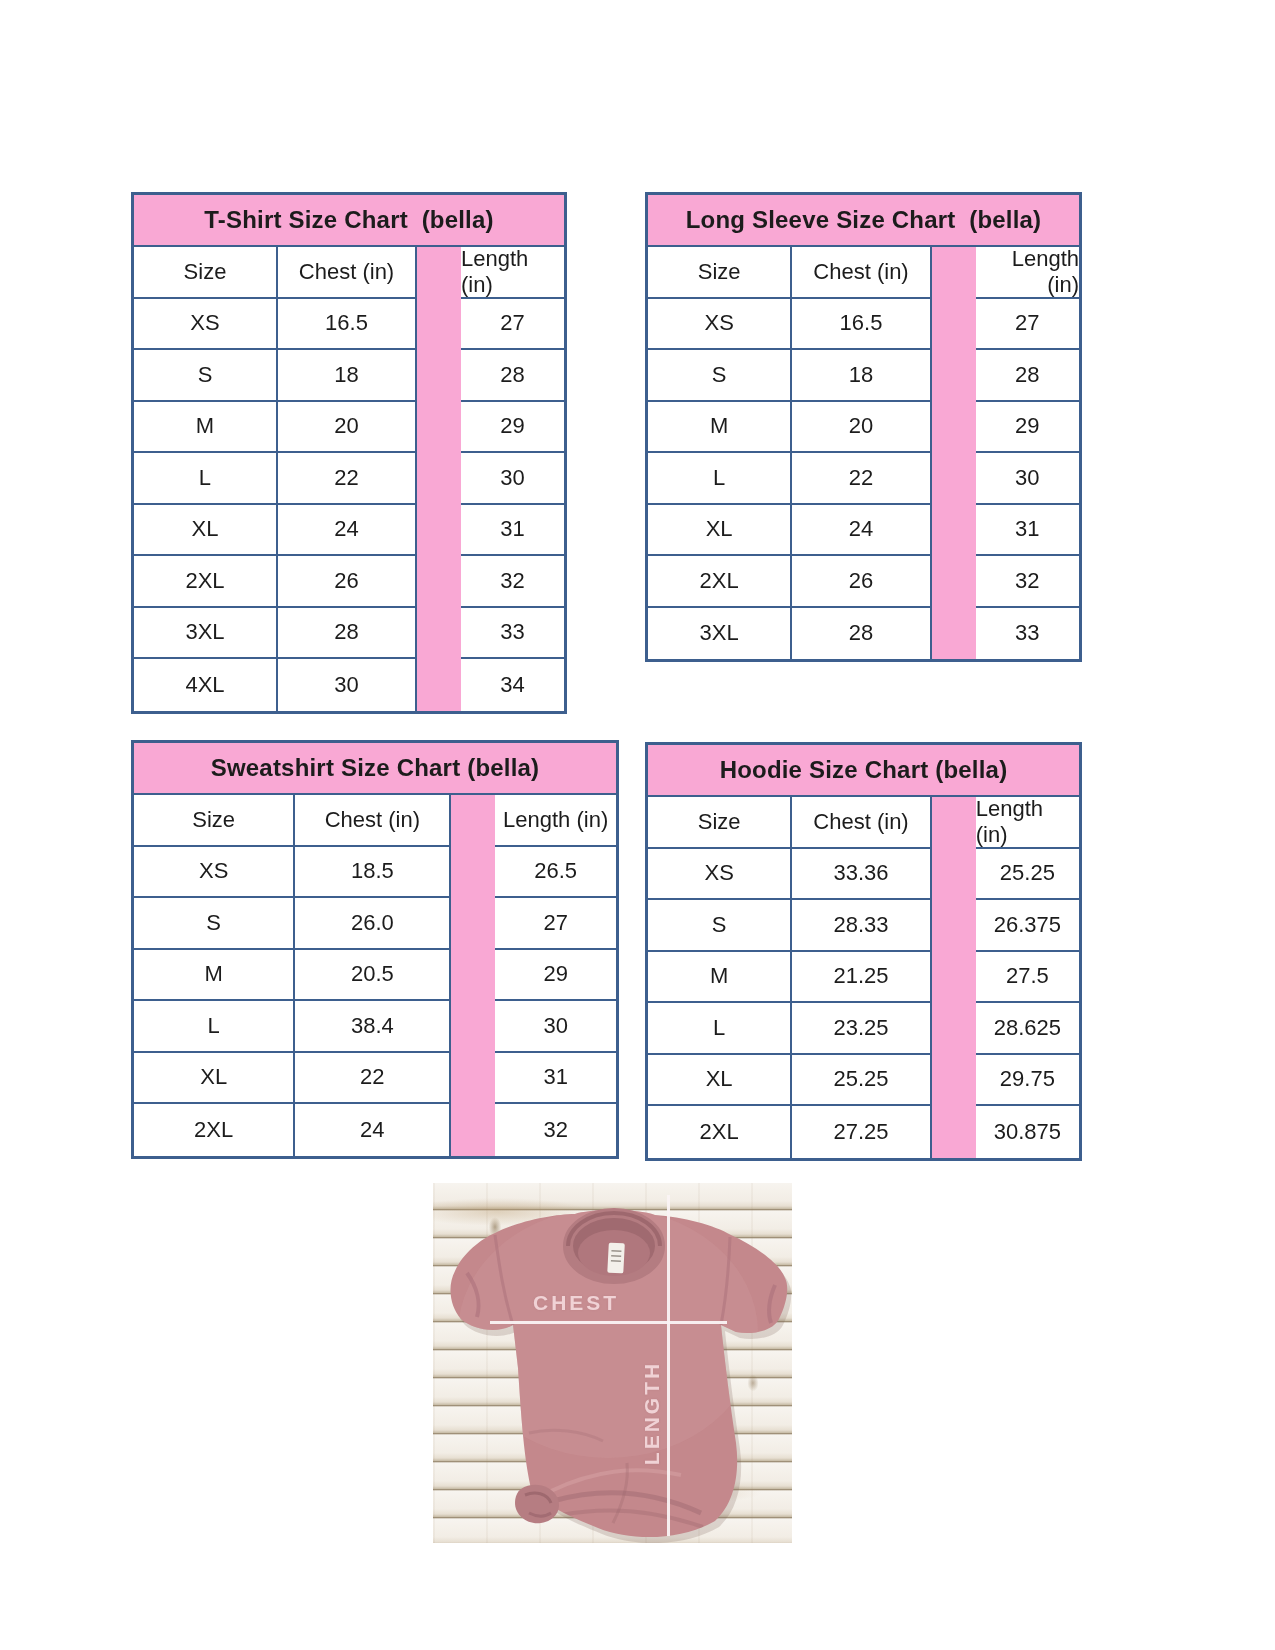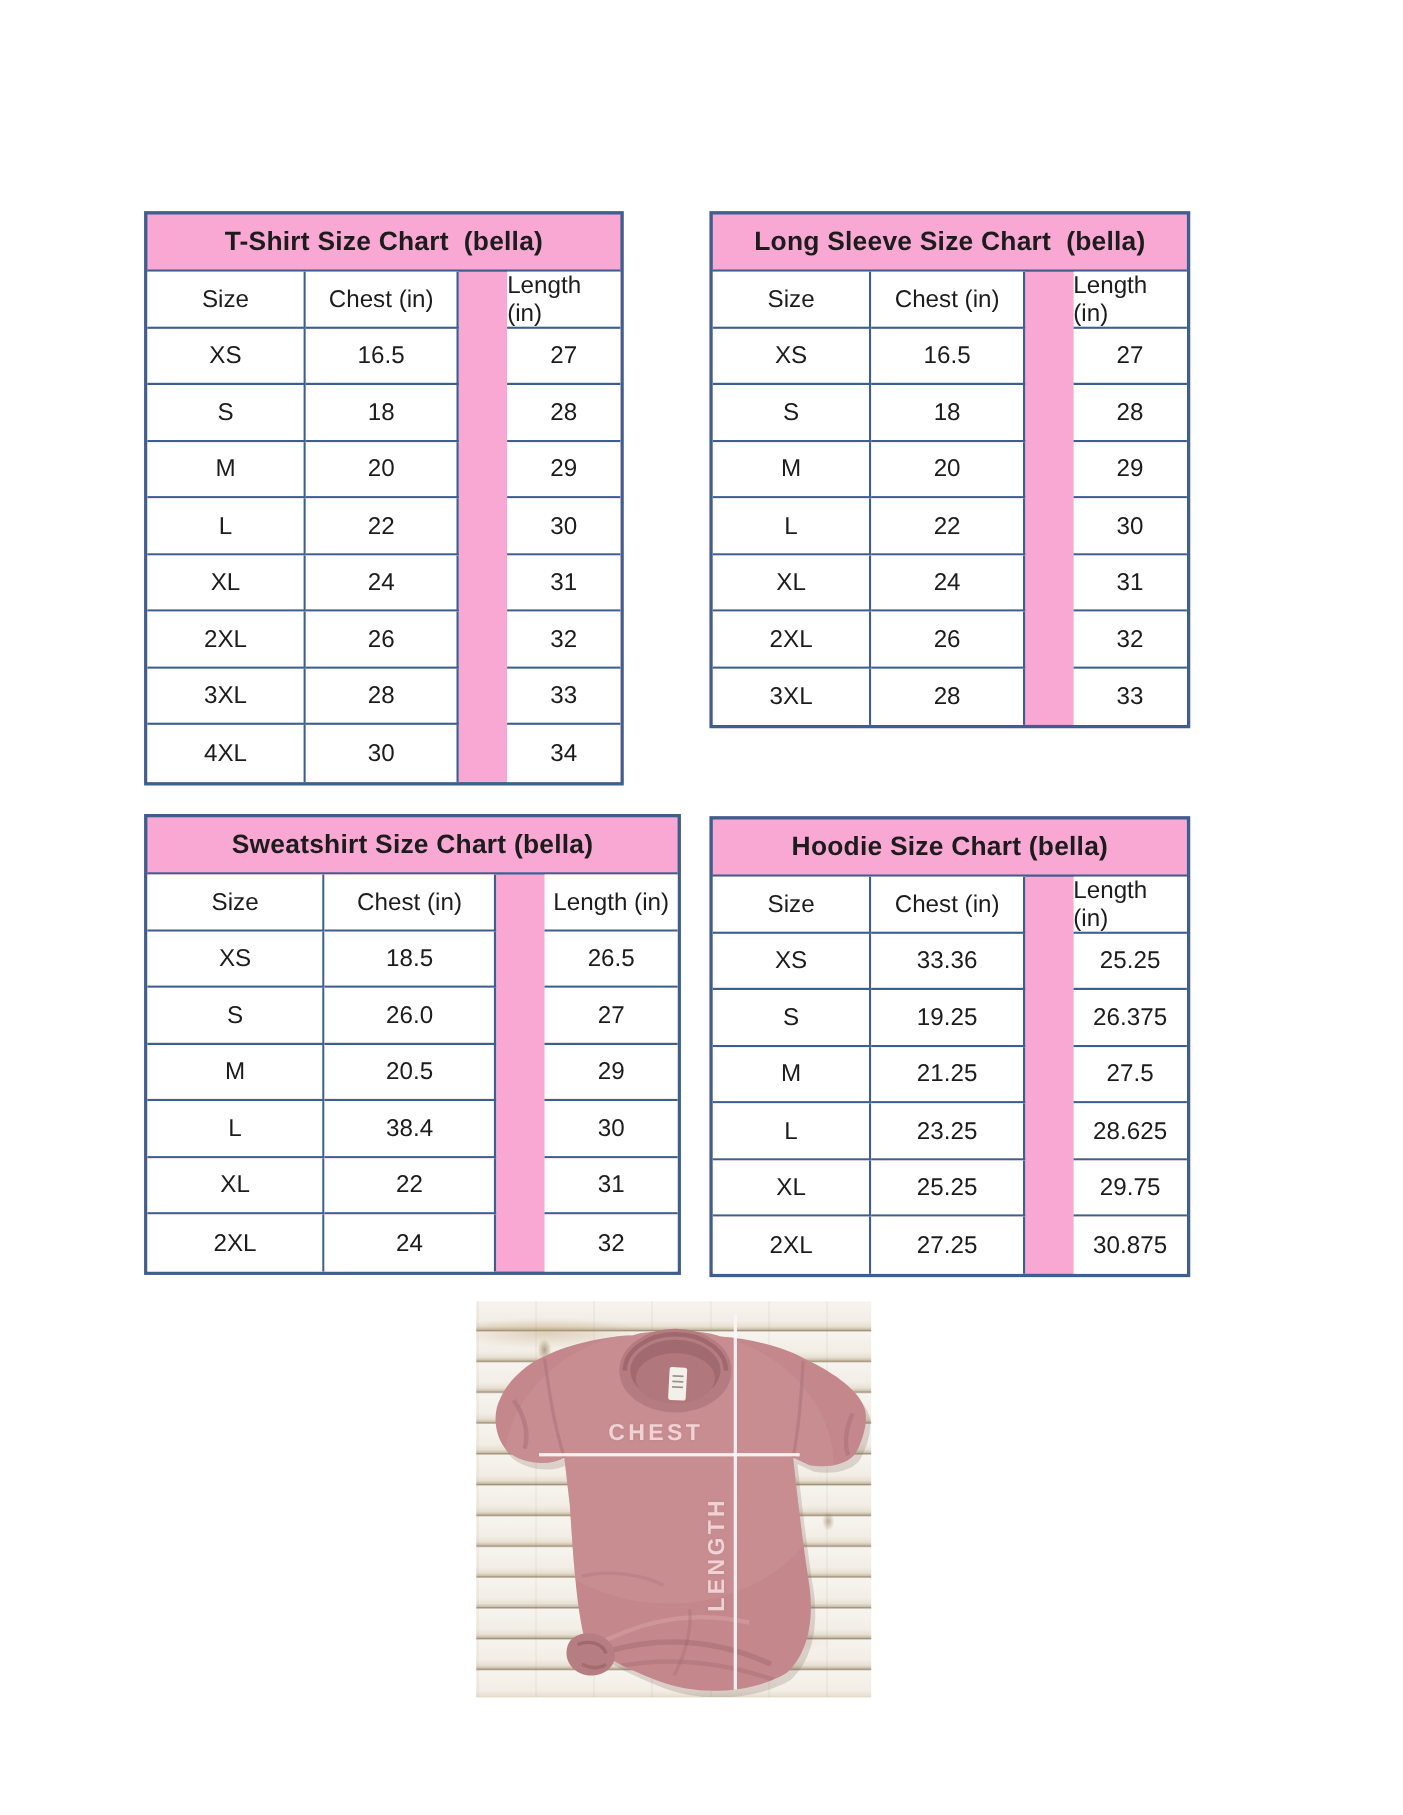--- a/index.html
+++ b/index.html
@@ -22,21 +22,21 @@
     display:grid;grid-template-columns:146fr 141fr 149fr;grid-auto-rows:51.5px;
   }
   .size-table .cell{
     display:flex;align-items:center;justify-content:center;
     font-size:22px;border-right:2px solid #3d5f8e;border-bottom:2px solid #3d5f8e;
     background:#ffffff;
   }
   .size-table .cell.c2{border-right:none;margin-left:44px;}
   .size-table .cell.last{border-bottom:none;}
   #table-0{left:131px;top:192px;width:436px;}
-  #table-1{left:645px;top:192px;width:437px;}
+  #table-1{left:645px;top:192px;width:437px;text-align:right;}
   #table-2{left:131px;top:740px;width:488px;}
   #table-3{left:645px;top:742px;width:437px;}
 
   
   .photo{
     position:absolute;left:433px;top:1183px;width:359px;height:360px;margin:0;
     overflow:hidden;
     background:
       radial-gradient(130px 20px at 18% 8%, rgba(186,156,112,.40), rgba(186,156,112,0) 70%),
       radial-gradient(100px 16px at 80% 30%, rgba(186,156,112,.25), rgba(186,156,112,0) 70%),
@@ -49,21 +49,21 @@
         #9f9078 26.5px, #f7f4ef 28px);
   }
   .photo svg{position:absolute;left:0;top:0;}
   .mline{position:absolute;background:rgba(250,243,244,.95);}
   .mline-h{left:57px;top:138px;width:237px;height:3px;}
   .mline-v{left:234px;top:12px;width:3px;height:341px;}
   .mlabel{
     position:absolute;color:#f0d2d5;font-weight:bold;font-size:21px;
     letter-spacing:3px;text-shadow:0 0 2px rgba(170,110,115,.35);
   }
-  .mlabel.chest{left:120px;top:108px;}
+  .mlabel.chest{left:100px;top:108px;}
   .mlabel.length{
     left:219px;top:230px;transform:translate(-50%,-50%) rotate(-90deg);
     white-space:nowrap;
   }
 </style>
 </head>
 <body>
 
 <section class="size-table" id="table-0">
   <header class="ttl">T-Shirt Size Chart  (bella)</header>
@@ -158,21 +158,21 @@
 <section class="size-table" id="table-3">
   <header class="ttl">Hoodie Size Chart (bella)</header>
   <div class="grid">
       <div class="cell head c0">Size</div>
       <div class="cell head c1">Chest (in)</div>
       <div class="cell head c2">Length (in)</div>
       <div class="cell c0">XS</div>
       <div class="cell c1">33.36</div>
       <div class="cell c2">25.25</div>
       <div class="cell c0">S</div>
-      <div class="cell c1">19.25</div>
+      <div class="cell c1">28.33</div>
       <div class="cell c2">26.375</div>
       <div class="cell c0">M</div>
       <div class="cell c1">21.25</div>
       <div class="cell c2">27.5</div>
       <div class="cell c0">L</div>
       <div class="cell c1">23.25</div>
       <div class="cell c2">28.625</div>
       <div class="cell c0">XL</div>
       <div class="cell c1">25.25</div>
       <div class="cell c2">29.75</div>

